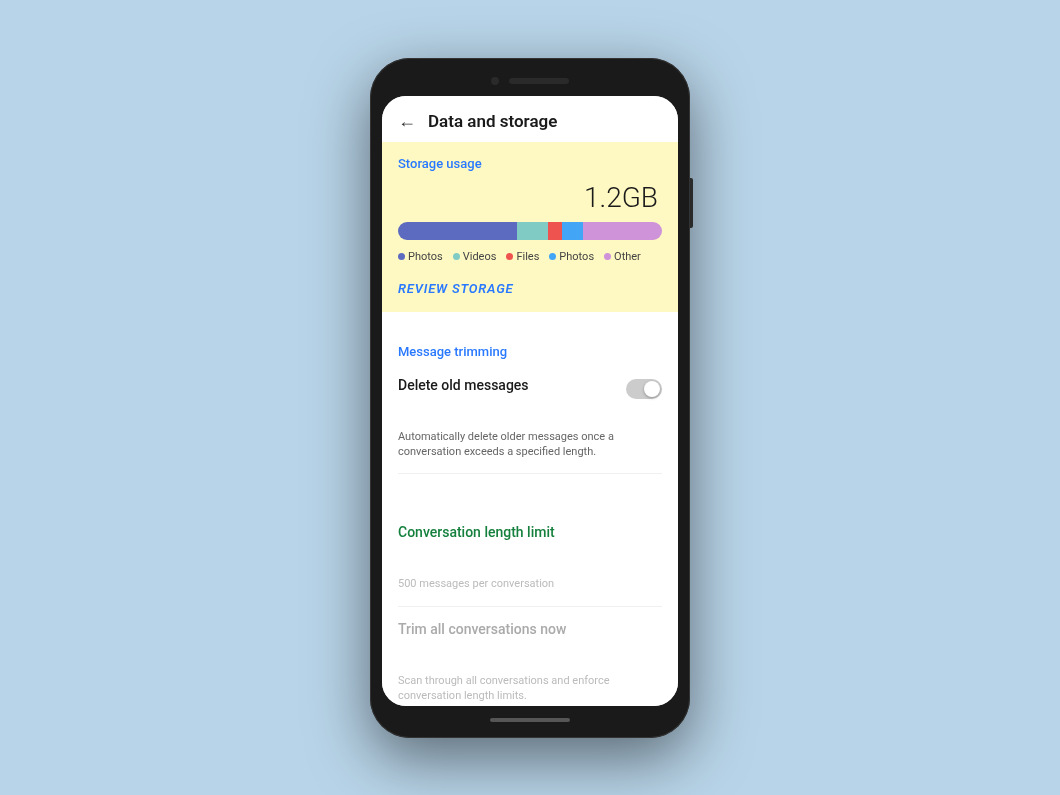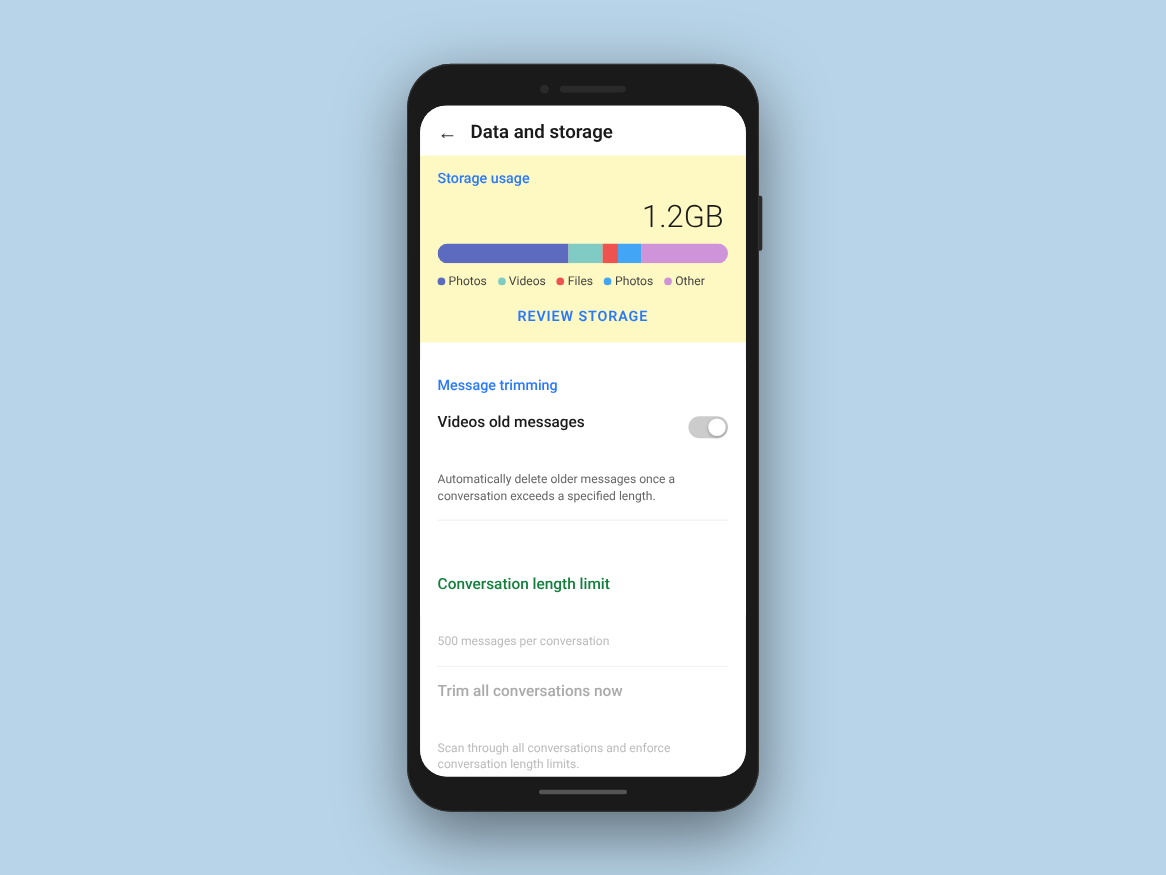--- a/index.html
+++ b/index.html
@@ -164,27 +164,28 @@
     }
 
     .legend-dot {
       width: 7px;
       height: 7px;
       border-radius: 50%;
     }
 
     .review-storage-btn {
       display: block;
-      text-align: center;
+      text-align: left;
       color: #2979ff;
       font-size: 13px;
       font-weight: 600;
       letter-spacing: 0.8px;
       padding: 6px 0 2px;
       cursor: pointer;
+      font-style: italic;
     }
 
     .divider {
       height: 6px;
       background: #f0f0f0;
     }
 
     .section2 {
       background: white;
       padding: 26px 16px;
@@ -318,21 +319,21 @@
       </div>
 
       <div class="divider"></div>
 
       <div class="section2">
         <div class="section-label">Message trimming</div>
 
         <div class="setting-row">
           <div class="setting-row-main">
             <div class="setting-text">
-              <div class="setting-title">Videos old messages</div>
+              <div class="setting-title">Delete old messages</div>
               <div class="setting-desc">Automatically delete older messages once a conversation exceeds a specified length.</div>
             </div>
             <div class="toggle"></div>
           </div>
         </div>
 
         <div class="divider2"></div>
 
         <div class="setting-row setting-row-inactive">
           <div class="setting-text">

